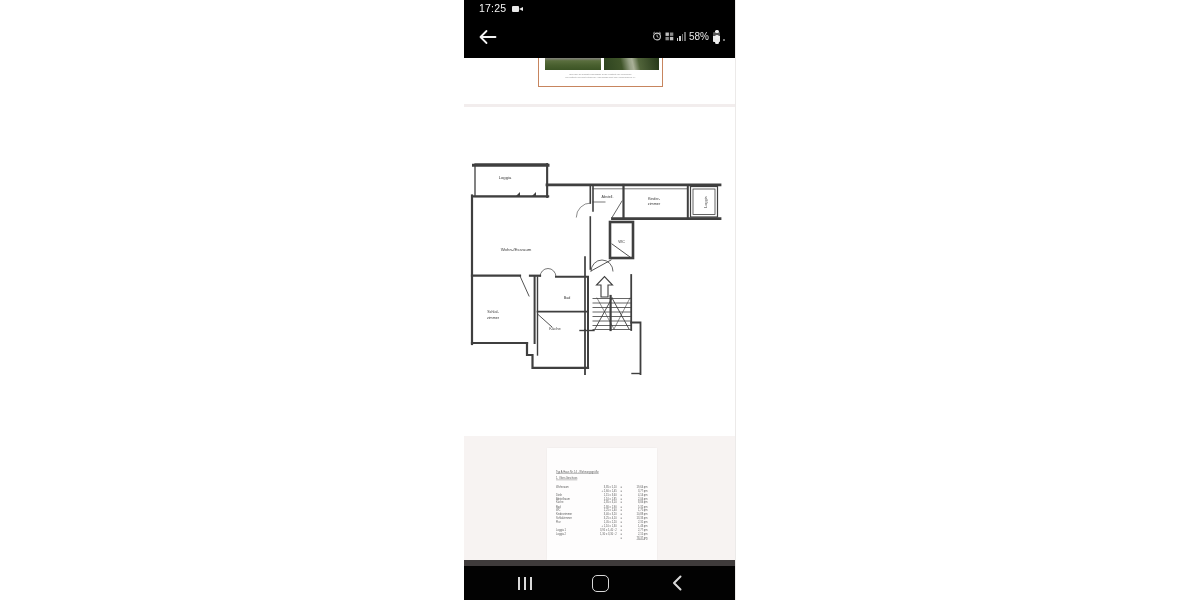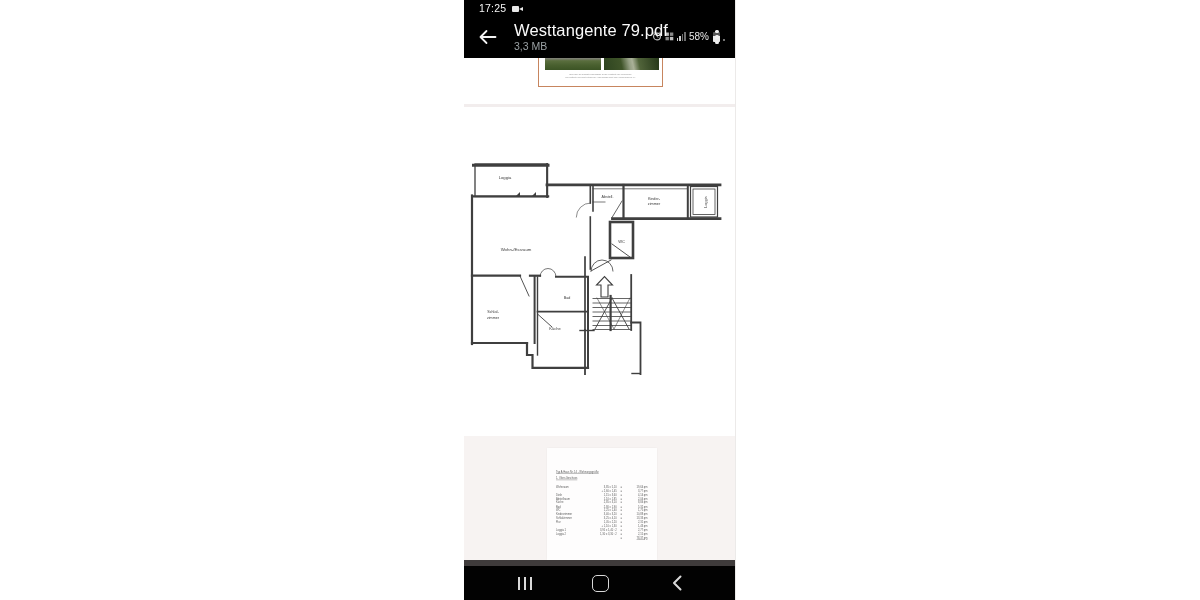--- a/index.html
+++ b/index.html
@@ -117,24 +117,20 @@
             </span>
           <span class="sb-dot"></span>
         </span>
       </div>
       <div class="appbar">
         <div class="back-btn">
           <svg width="19" height="16" viewBox="0 0 19 16">
             <path d="M17.5 8 H2.5 M8.5 2 L2.5 8 L8.5 14" stroke="#f2f2f2" stroke-width="1.8" fill="none" stroke-linecap="round" stroke-linejoin="round"></path>
           </svg>
         </div>
-        <div class="title-block">
-          <div class="doc-title">Westtangente 79.pdf</div>
-          <div class="doc-size">3,3 MB</div>
-        </div>
         <div class="menu-btn">
           <i></i>
             <i></i>
             <i></i>
         </div>
       </div>
     </div>
 
     <div class="content">
 

